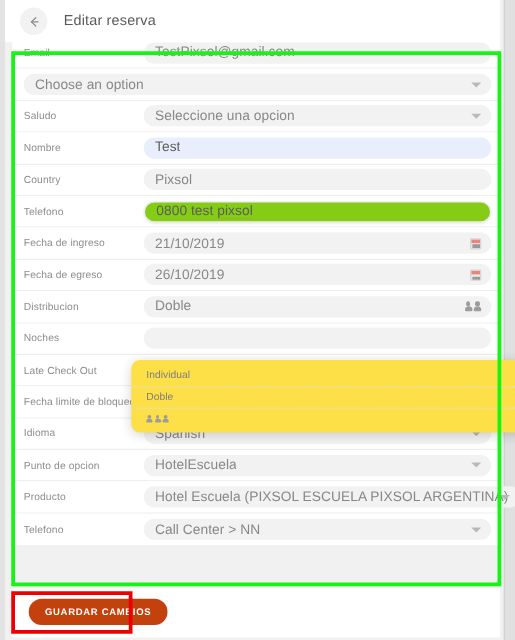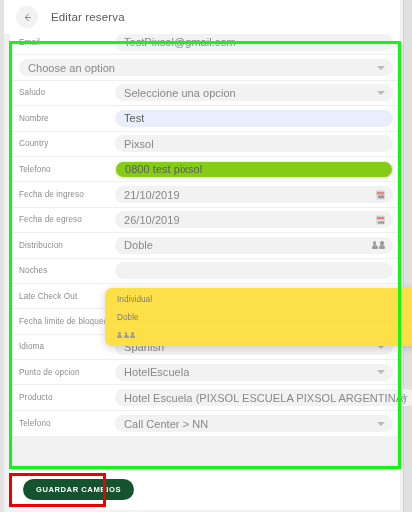--- a/index.html
+++ b/index.html
@@ -261,21 +261,21 @@
     background: #ffffff;
     box-sizing: border-box;
   }
   .save-btn {
     position: absolute;
     left: 13px;
     top: 9px;
     height: 21px;
     padding: 0 13px;
     border-radius: 11px;
-    background: #14532d;
+    background: #c2410c;
     color: #ffffff;
     font-size: 7.6px;
     font-weight: bold;
     letter-spacing: 0.55px;
     display: flex;
     align-items: center;
     justify-content: center;
     border: none;
     cursor: pointer;
     font-family: "Liberation Sans", sans-serif;

